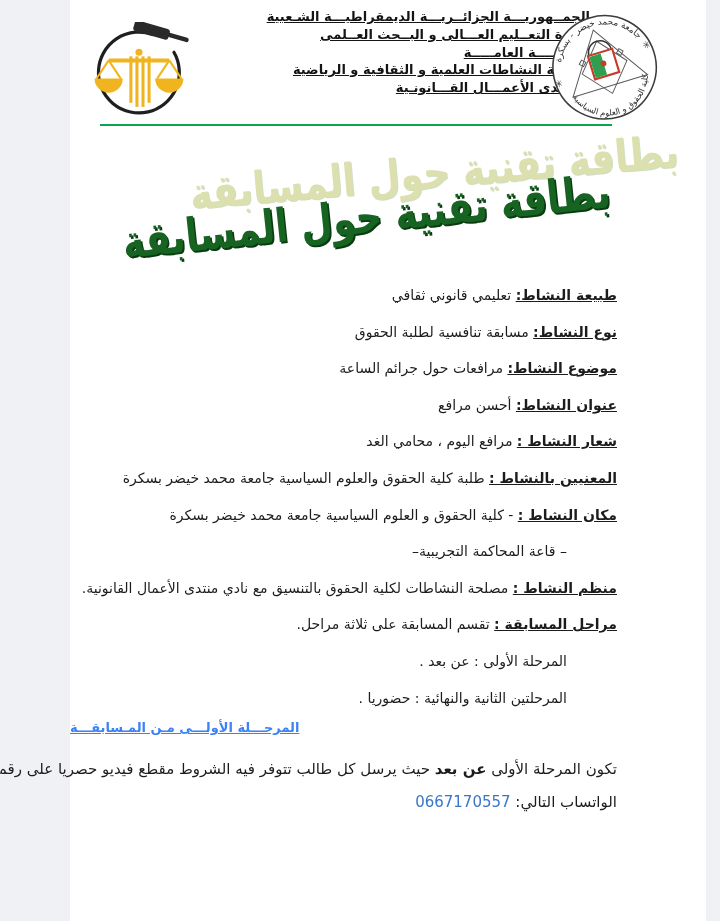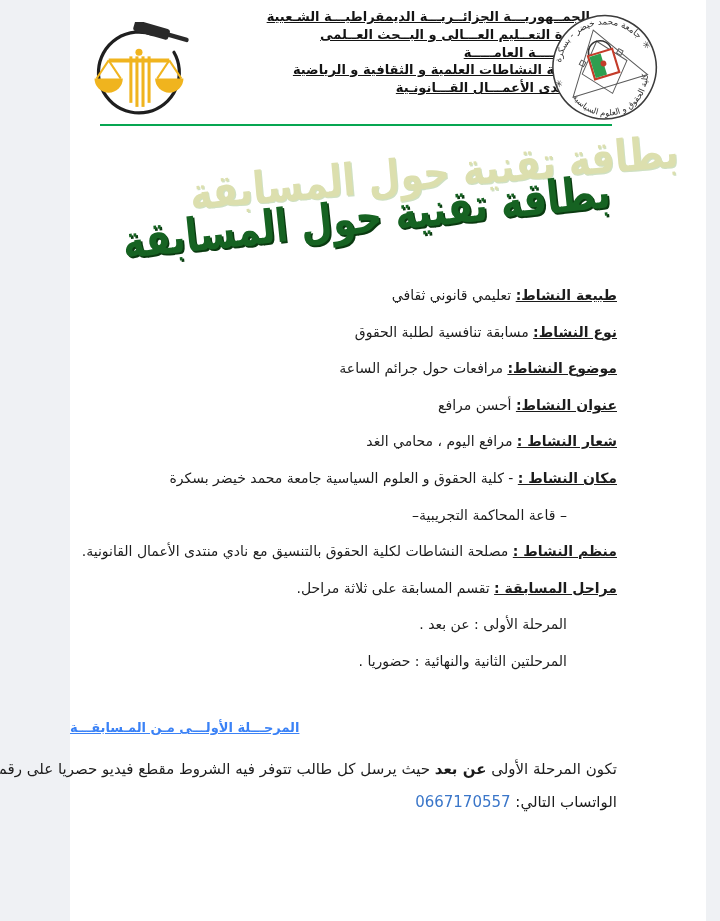--- a/index.html
+++ b/index.html
@@ -115,20 +115,21 @@
     <div class="title-ghost">بطاقة تقنية حول المسابقة</div>
     <div class="title-main" style="color: rgb(22, 99, 34);">بطاقة تقنية حول المسابقة</div>
   </div>
 
   <div class="details">
     <div class="detail-row"><span class="lbl">طبيعة النشاط:</span><span> تعليمي قانوني ثقافي</span></div>
     <div class="detail-row"><span class="lbl">نوع النشاط:</span><span> مسابقة تنافسية لطلبة الحقوق</span></div>
     <div class="detail-row"><span class="lbl">موضوع النشاط:</span><span> مرافعات حول جرائم الساعة</span></div>
     <div class="detail-row"><span class="lbl">عنوان النشاط:</span><span>  أحسن مرافع</span></div>
     <div class="detail-row"><span class="lbl">شعار النشاط :</span><span> مرافع اليوم ، محامي الغد</span></div>
+    <div class="detail-row"><span class="lbl">المعنيين بالنشاط :</span><span> طلبة كلية الحقوق والعلوم السياسية جامعة محمد خيضر بسكرة</span></div>
     <div class="detail-row"><span class="lbl">مكان النشاط :</span><span> - كلية الحقوق و العلوم السياسية جامعة محمد خيضر بسكرة</span></div>
     <div class="detail-row indent"><span>– قاعة المحاكمة التجريبية–</span></div>
     <div class="detail-row"><span class="lbl">منظم النشاط  :</span><span> مصلحة النشاطات لكلية الحقوق بالتنسيق مع نادي منتدى الأعمال القانونية.</span></div>
     <div class="detail-row"><span class="lbl">مراحل المسابقة :</span><span> تقسم المسابقة على ثلاثة مراحل.</span></div>
     <div class="detail-row indent"><span>المرحلة  الأولى : عن بعد .</span></div>
     <div class="detail-row indent"><span>المرحلتين الثانية والنهائية : حضوريا .</span></div>
   </div>
 
   <div class="stage-heading">المرحـــلة الأولـــى مـن المـسابقـــة</div>
 

